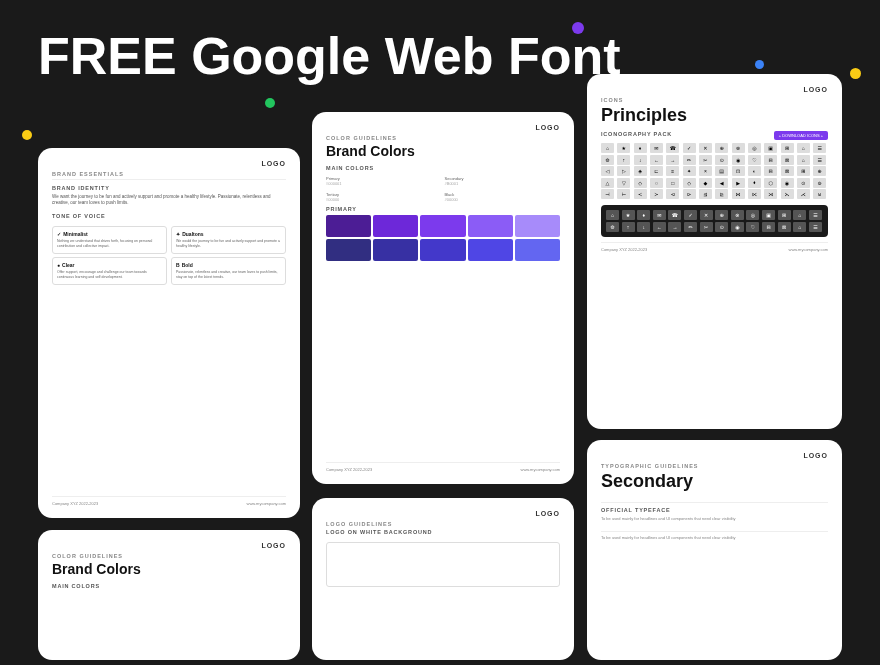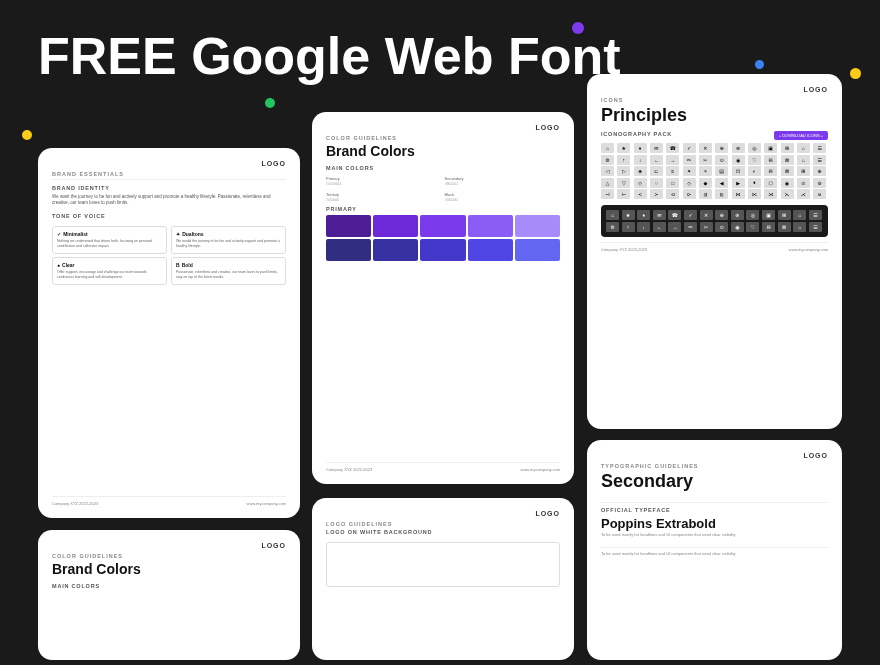--- a/index.html
+++ b/index.html
@@ -538,20 +538,19 @@
   </div>
 </div>
 
 <div class="card card-6">
   <div class="card-inner">
     <div class="card-logo-bar">LOGO</div>
     <div class="card-section-label">TYPOGRAPHIC GUIDELINES</div>
     <div style="font-size:18px;font-weight:900;color:#111;margin-bottom:6px;">Secondary</div>
     <div class="divider"></div>
     <div class="card-subtitle">OFFICIAL TYPEFACE</div>
-    <div class="typo-font-name">Poppins Extrabold</div>
     <div class="typo-font-desc">To be used mainly for headlines and UI components that need clear visibility</div>
     <div class="divider"></div>
     <div class="typo-font-desc">To be used mainly for headlines and UI components that need clear visibility</div>
   </div>
 </div>
 
 <div class="watermark">www.25xt.com</div>
 
 </body></html>

